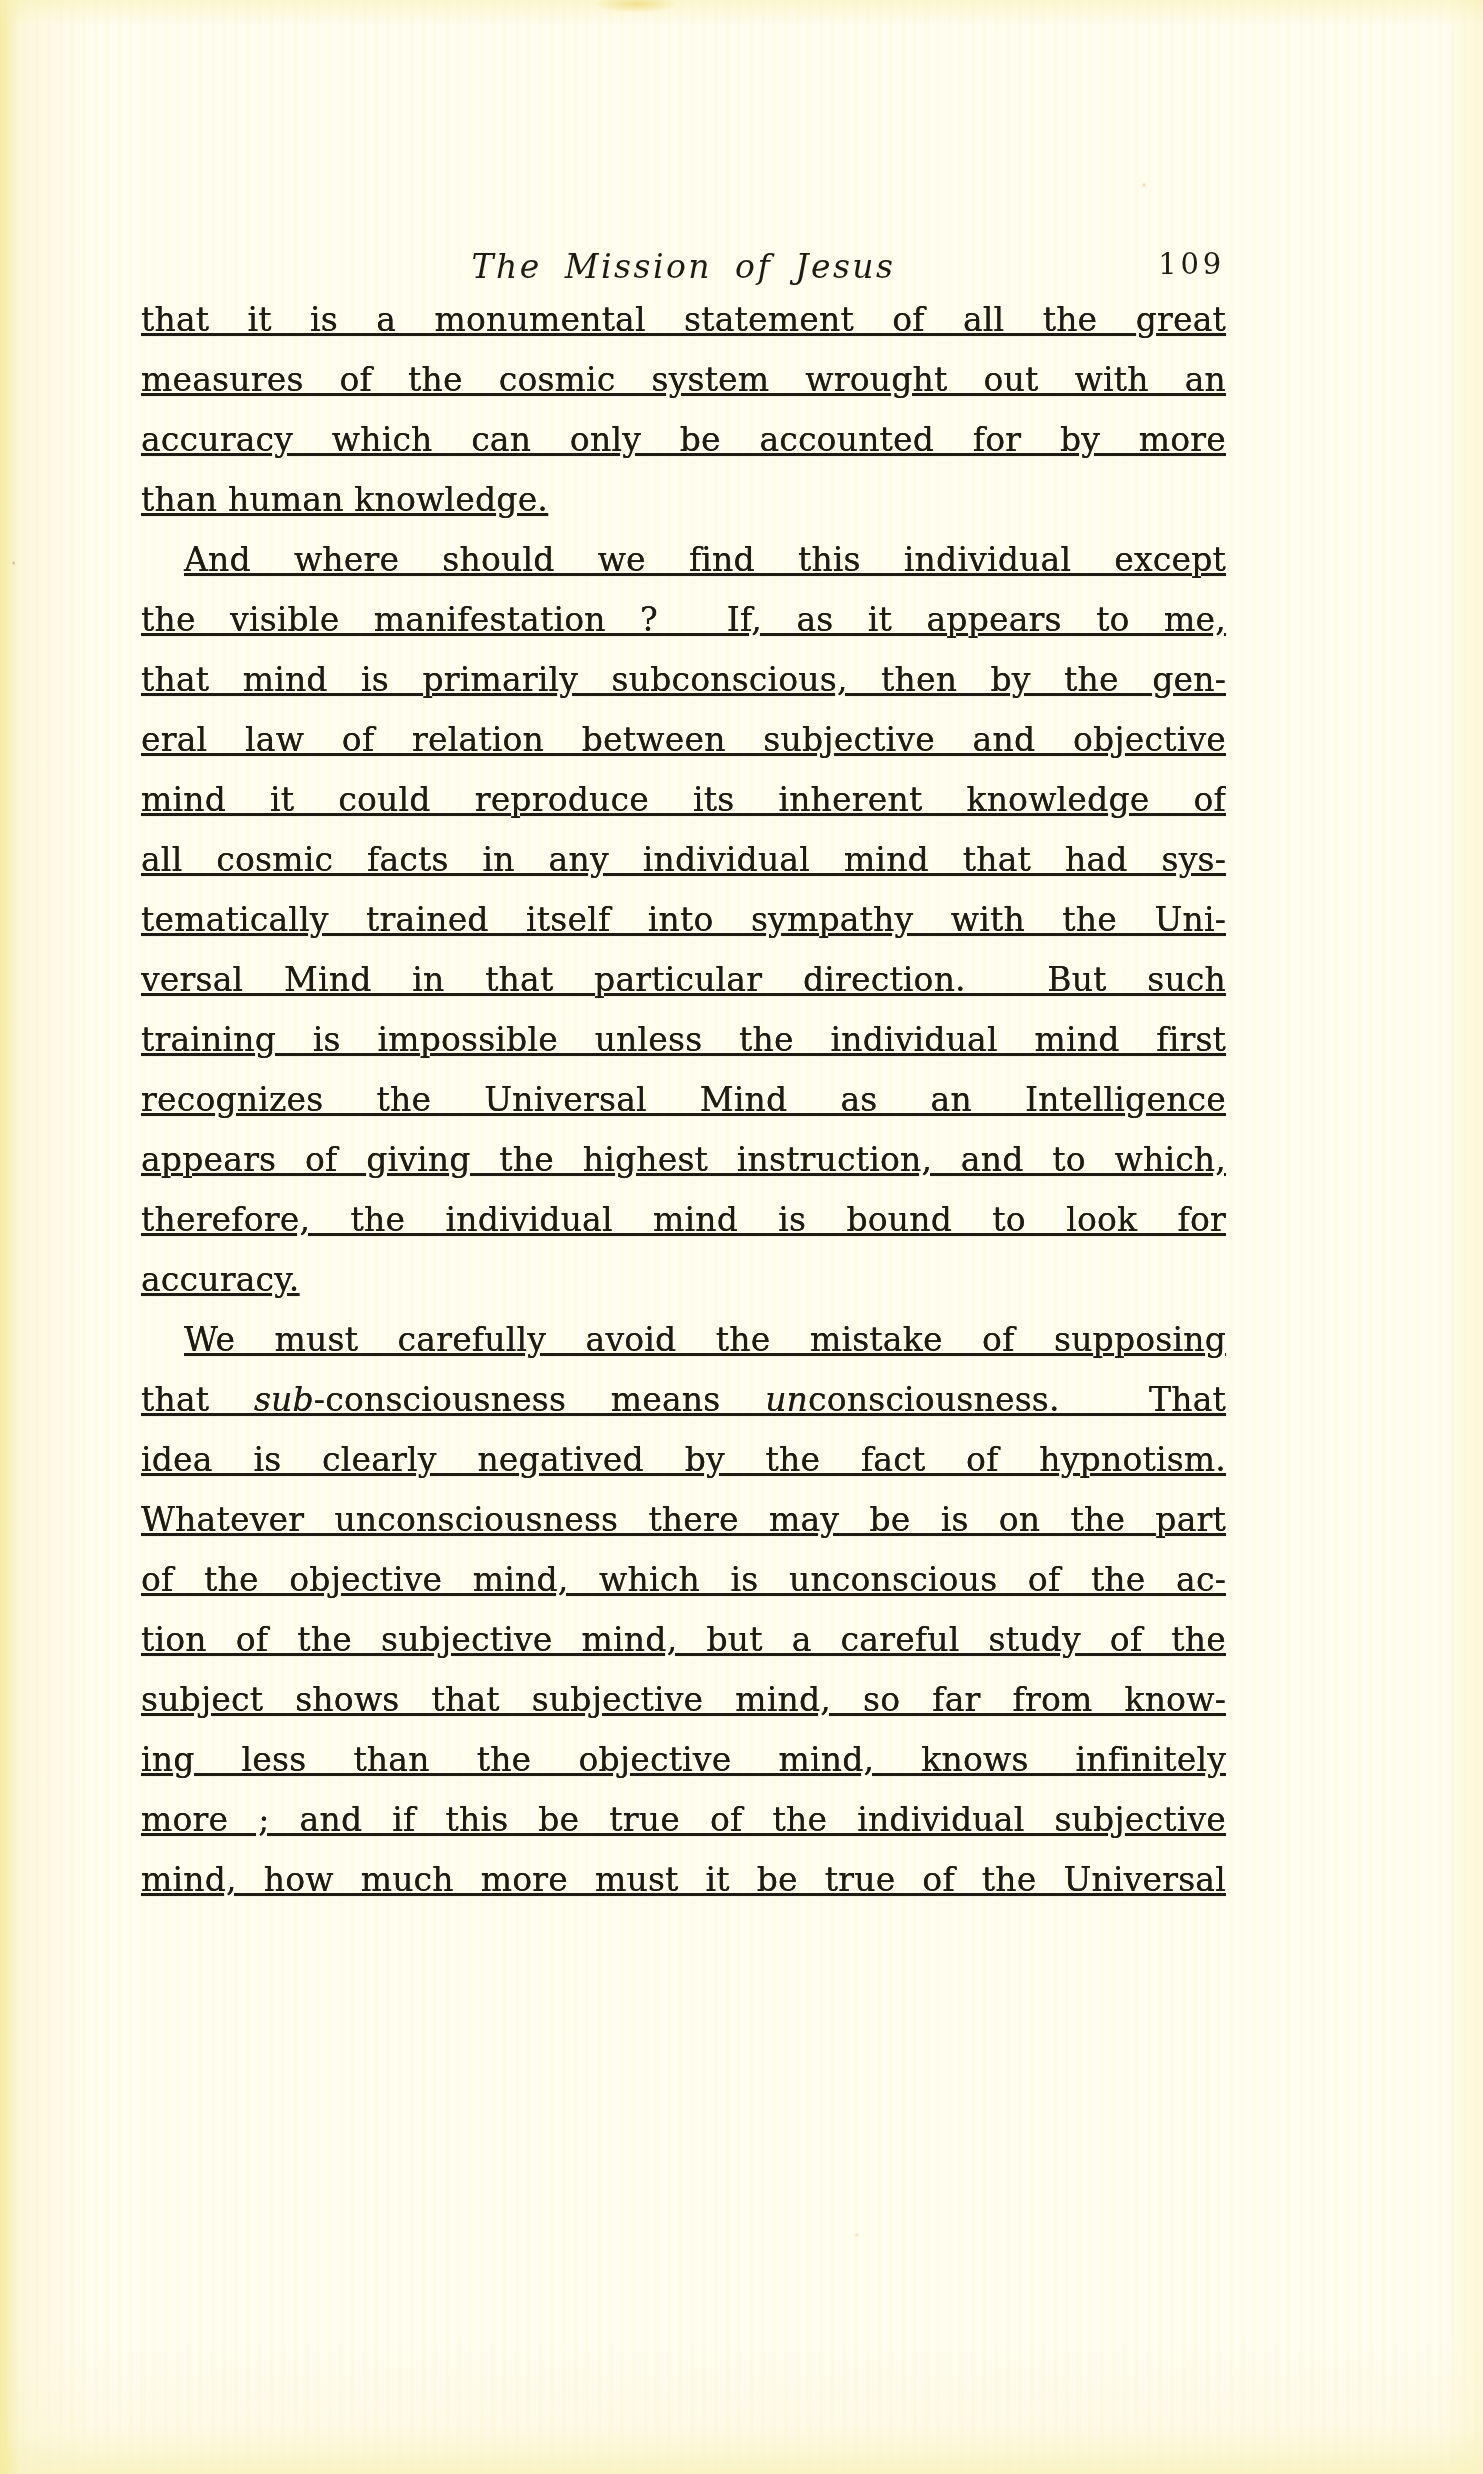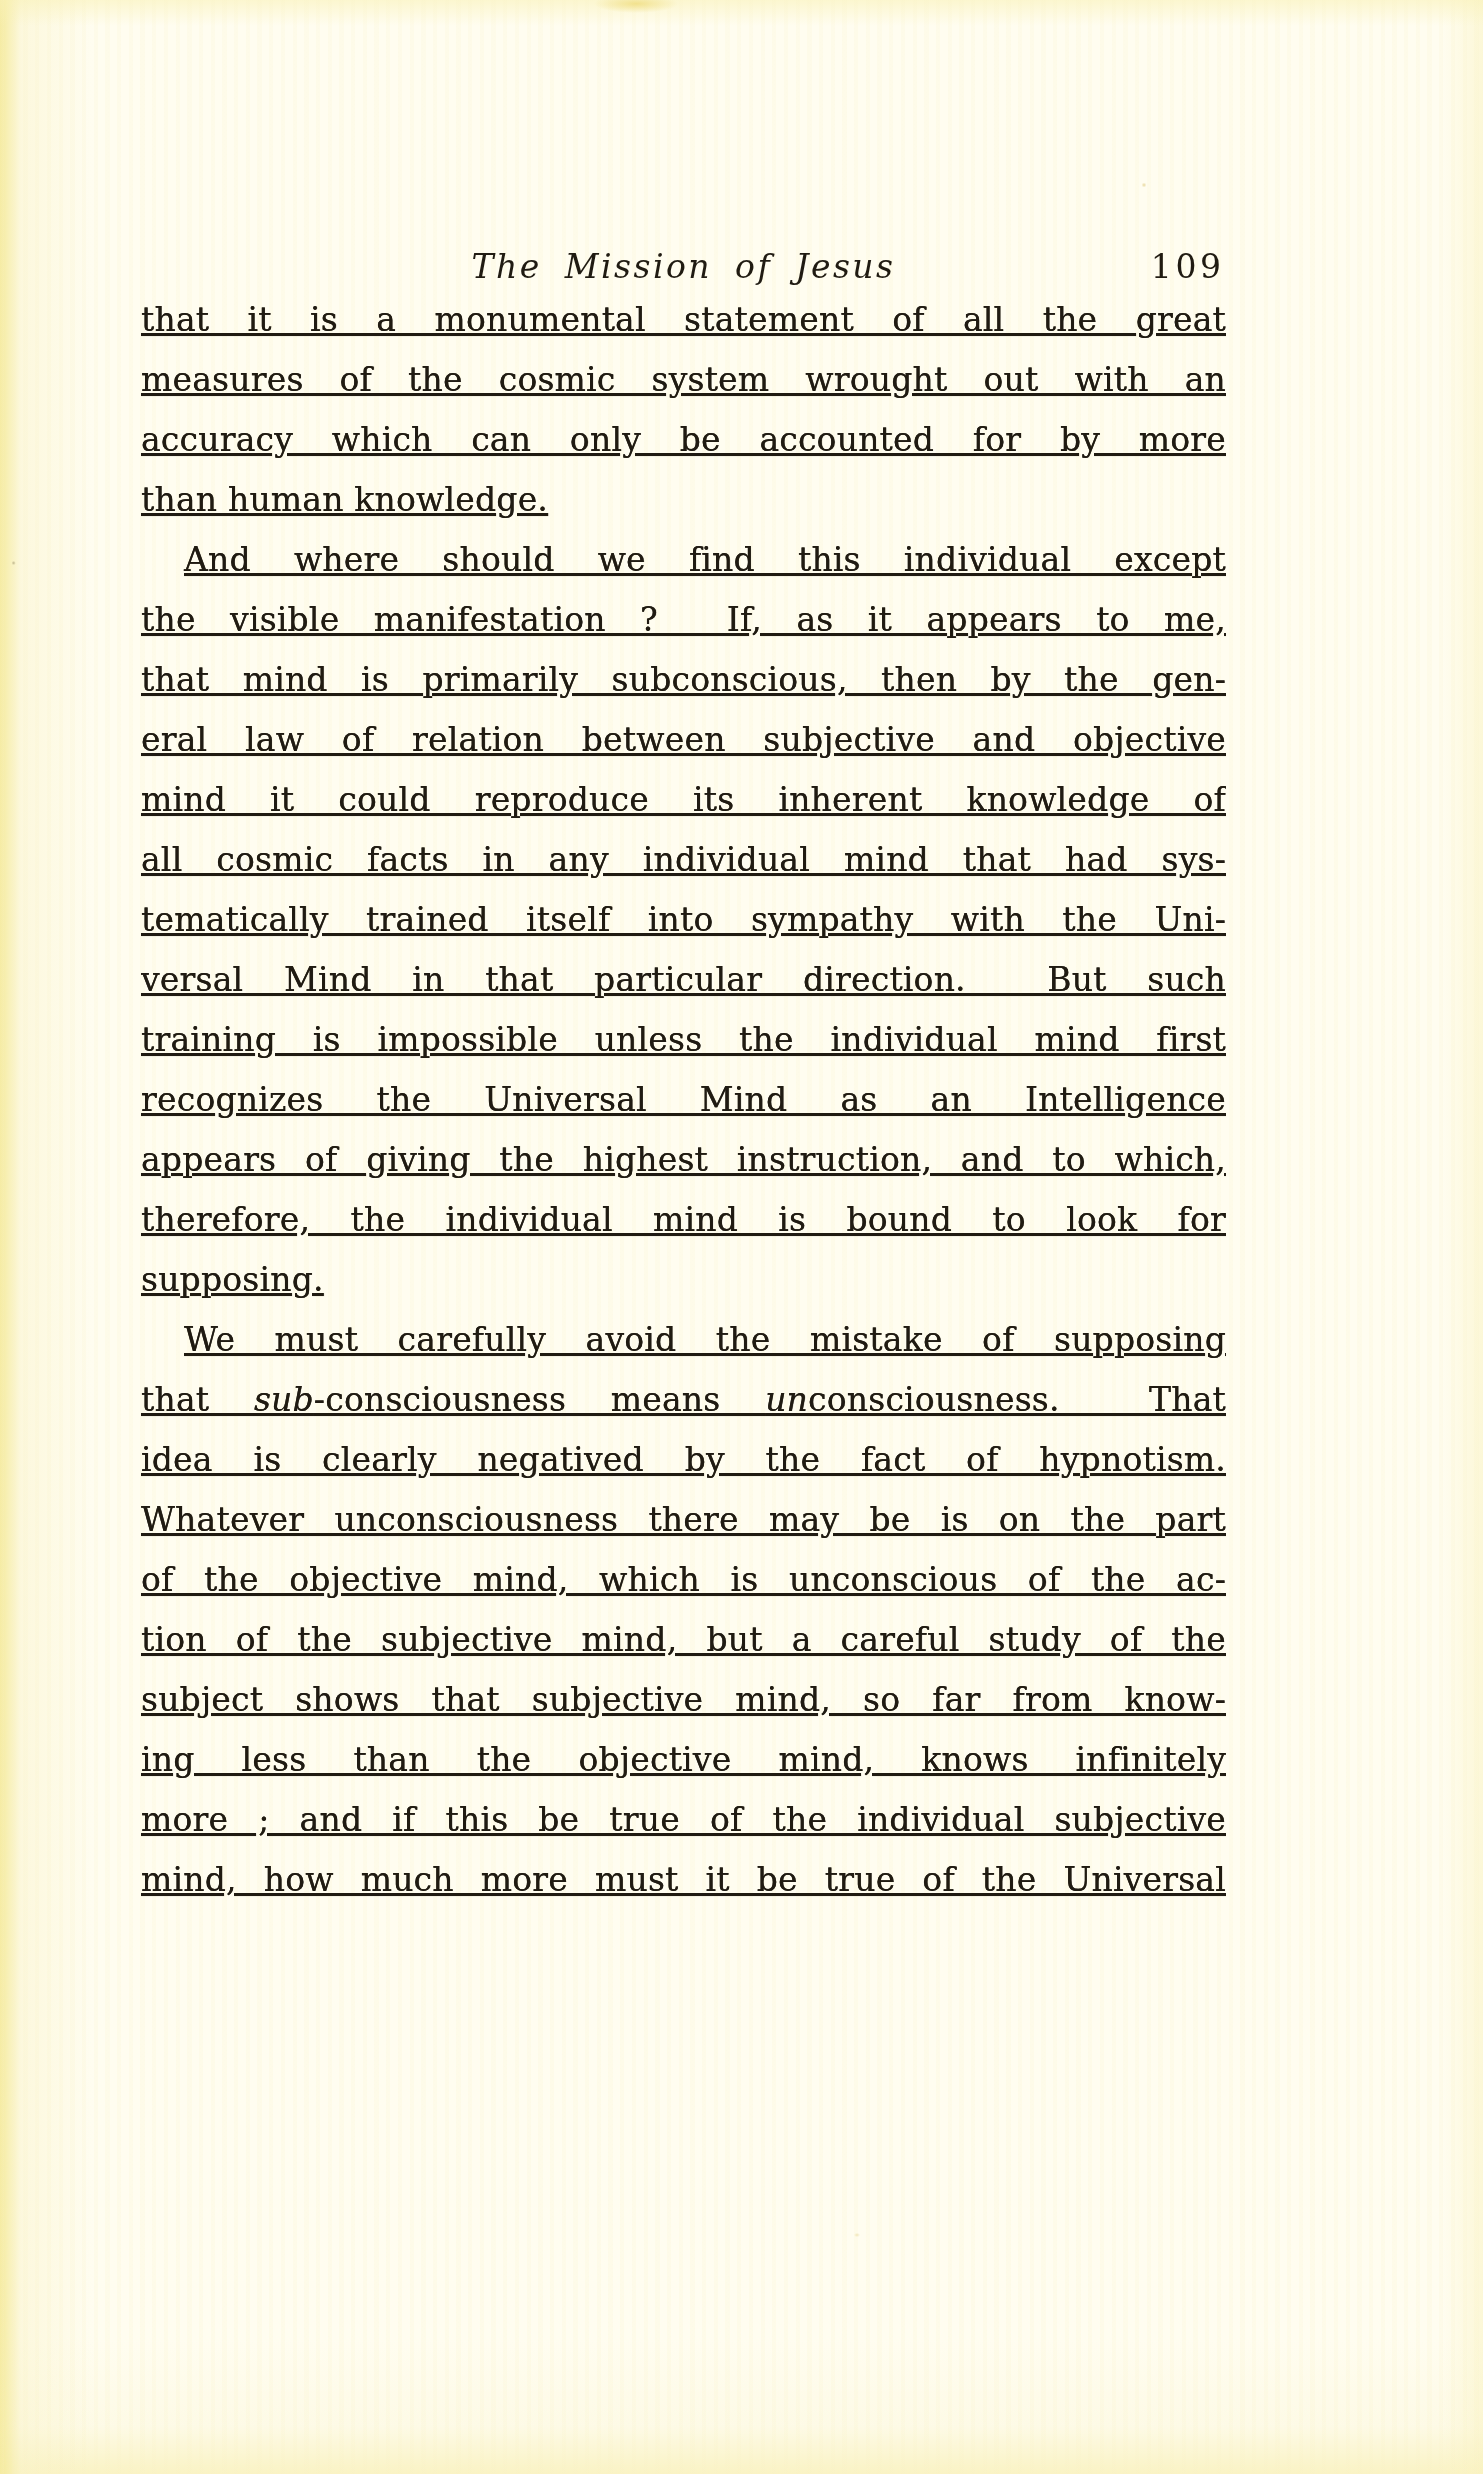--- a/index.html
+++ b/index.html
@@ -45,21 +45,21 @@
     font-style: italic;
     font-size: 33px;
     letter-spacing: 2.5px;
     word-spacing: 10px;
     white-space: nowrap;
   }
   .page-number {
     position: absolute;
     right: 1.2px;
     top: 0;
-    font-size: 33px;
+    font-size: 29px;
     letter-spacing: 3.7px;
   }
 
   .text-block {
     position: absolute;
     left: 141px;
     top: 290px;
     width: 1085px;
     font-size: 33px;
     line-height: 60px;
@@ -101,21 +101,21 @@
     <div class="line">that mind is primarily subconscious, then by the gen-</div>
     <div class="line">eral law of relation between subjective and objective</div>
     <div class="line">mind it could reproduce its inherent knowledge of</div>
     <div class="line">all cosmic facts in any individual mind that had sys-</div>
     <div class="line">tematically trained itself into sympathy with the Uni-</div>
     <div class="line">versal Mind in that particular direction.&nbsp; But such</div>
     <div class="line">training is impossible unless the individual mind first</div>
     <div class="line">recognizes the Universal Mind as an Intelligence</div>
     <div class="line">appears of giving the highest instruction, and to which,</div>
     <div class="line">therefore, the individual mind is bound to look for</div>
-    <div class="line end">supposing.</div>
+    <div class="line end">accuracy.</div>
     <div class="line indent">We must carefully avoid the mistake of supposing</div>
 
     <div class="line">
       <span>that </span><em>sub</em><span>-consciousness means </span><em>un</em><span>consciousness.&nbsp; That</span>
     </div>
 
     <div class="line">idea is clearly negatived by the fact of hypnotism.</div>
     <div class="line">Whatever unconsciousness there may be is on the part</div>
     <div class="line">of the objective mind, which is unconscious of the ac-</div>
     <div class="line">tion of the subjective mind, but a careful study of the</div>

